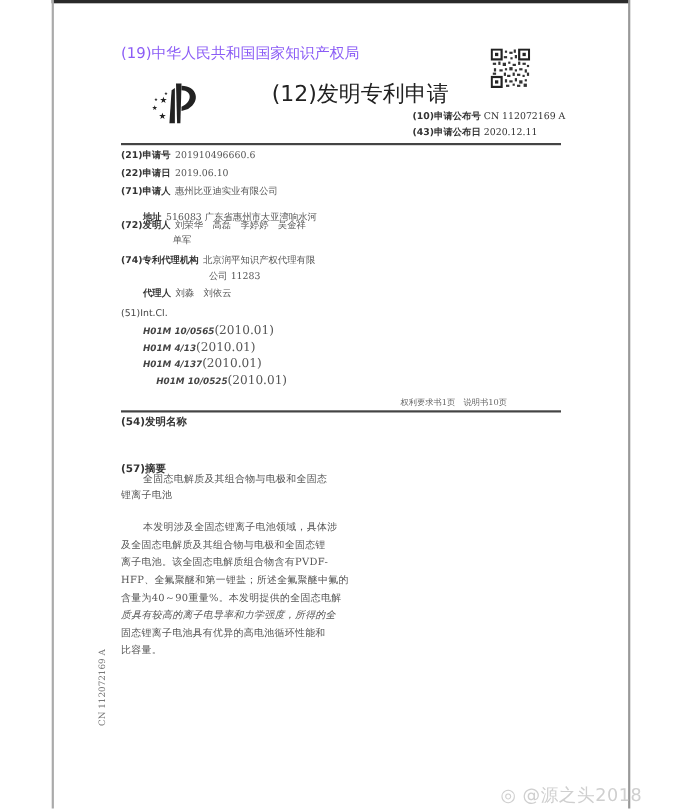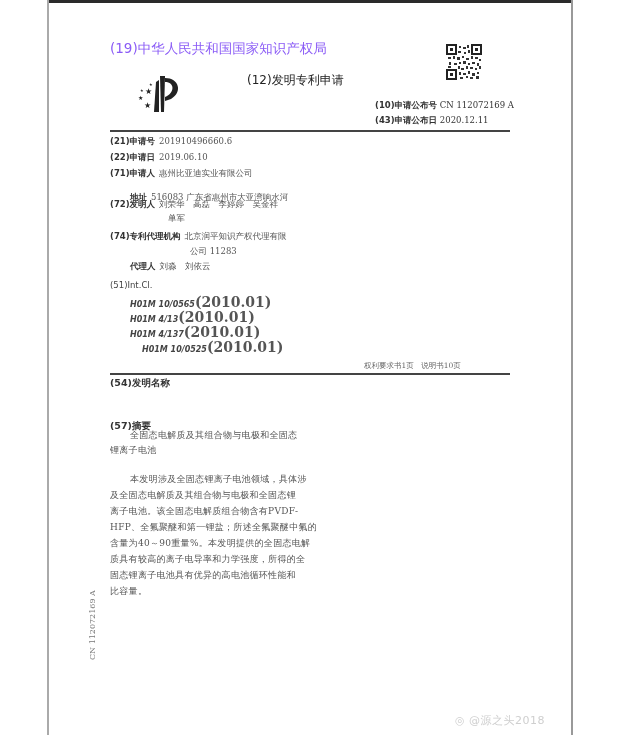--- a/index.html
+++ b/index.html
@@ -8,37 +8,37 @@
       background: #ffffff;
       font-family: "DejaVu Serif", "Liberation Serif", serif;
       color: #333;
     }
     .topbar { position: absolute; left: 47px; top: 0; width: 525px; height: 3px; background: #2a2a2a; }
     .border-left { position: absolute; left: 47px; top: 0; width: 2px; height: 735px; background: #aaa; }
     .border-right { position: absolute; left: 571px; top: 0; width: 2px; height: 735px; background: #999; }
     .abs { position: absolute; white-space: nowrap; }
     .hei { font-family: "DejaVu Sans", "Liberation Sans", sans-serif; }
     .org { left: 110px; top: 40px; font-size: 13.5px; color: #8b5cf6; }
-    .doctype { left: 247px; top: 72px; font-size: 12px; color: #222; }
+    .doctype { left: 247px; top: 72px; font-size: 20px; color: #222; }
     .logo { left: 135px; top: 72px; width: 50px; height: 44px; }
     .qr { left: 446px; top: 44px; width: 36px; height: 36px; }
     .pubno { left: 375px; top: 100px; font-size: 8.5px; color: #333; }
     .pubdate { left: 375px; top: 115px; font-size: 8.5px; color: #333; }
     .rule1 { position: absolute; left: 110px; top: 130px; width: 400px; height: 1.5px; background: #444; }
     .rule2 { position: absolute; left: 110px; top: 373px; width: 400px; height: 1.5px; background: #444; }
     .field { font-size: 8.5px; color: #444; }
     .lbl { font-family: "DejaVu Sans", "Liberation Sans", sans-serif; font-weight: bold; color: #333; }
     .val { margin-left: 4px; color: #555; }
     .ipc { font-family: "DejaVu Sans", "Liberation Sans", sans-serif; font-style: italic; font-weight: bold; color: #444; font-size: 8px; }
-    .ipcdate { font-family: "DejaVu Serif", serif; font-style: normal; font-weight: bold; color: #555; font-size: 14px; }
+    .ipcdate { font-family: "DejaVu Serif", serif; font-style: normal; font-weight: normal; color: #555; font-size: 11px; }
     .pages { left: 364px; top: 361px; font-size: 7.5px; color: #666; }
     .section-lbl { font-size: 9.5px; }
     .body-text { font-size: 9px; color: #555; letter-spacing: 0.3px; margin-top: 37px; }
     .side { left: 88px; top: 660px; font-size: 8px; color: #777; transform: rotate(-90deg); transform-origin: left top; }
-    .watermark { left: 455px; top: 713px; font-size: 11px; color: #cfcfcf; font-family: "DejaVu Sans", "Liberation Sans", sans-serif; letter-spacing: 0.5px; }
+    .watermark { left: 455px; top: 713px; font-size: 16px; color: #cfcfcf; font-family: "DejaVu Sans", "Liberation Sans", sans-serif; letter-spacing: 0.5px; }
   </style>
 </head>
 <body>
 
 <div class="topbar"></div>
 <div class="border-left"></div>
 <div class="border-right"></div>
 
 <div class="abs org hei">(19)中华人民共和国国家知识产权局</div>
 
@@ -123,21 +123,21 @@
 </div>
 <div class="abs field" style="left:110px; top:168px;">
   <span class="lbl">(71)申请人</span><span class="val">惠州比亚迪实业有限公司</span>
 </div>
 <div class="abs field" style="left:130px; top:192px;">
   <span class="lbl">地址</span><span class="val">516083 广东省惠州市大亚湾响水河</span>
 </div>
 <div class="abs field" style="left:110px; top:199px;">
   <span class="lbl">(72)发明人</span><span class="val">刘荣华　高磊　李婷婷　吴金祥</span>
 </div>
-<div class="abs field" style="left:168px; top:213px; color:#555;">单军</div>
+<div class="abs field" style="left:157px; top:213px; color:#555;">单军</div>
 
 <div class="abs field" style="left:110px; top:231px;">
   <span class="lbl">(74)专利代理机构</span><span class="val">北京润平知识产权代理有限</span>
 </div>
 <div class="abs field" style="left:190px; top:246px; color:#555;text-align:center;">公司 11283</div>
 <div class="abs field" style="left:130px; top:261px;">
   <span class="lbl">代理人</span><span class="val">刘淼　刘依云</span>
 </div>
 
 <div class="abs field hei" style="left:110px; top:280px; color:#444;">(51)Int.Cl.</div>
@@ -153,21 +153,21 @@
 <div class="abs lbl section-lbl" style="left:110px; top:377px;">(54)发明名称</div>
 <div class="abs body-text" style="left:130px; top:392px;">全固态电解质及其组合物与电极和全固态</div>
 <div class="abs body-text" style="left:110px; top:407px;">锂离子电池</div>
 
 <div class="abs lbl section-lbl" style="left:110px; top:420px;">(57)摘要</div>
 <div class="abs body-text" style="left:130px; top:436px;">本发明涉及全固态锂离子电池领域，具体涉</div>
 <div class="abs body-text" style="left:110px; top:452px;">及全固态电解质及其组合物与电极和全固态锂</div>
 <div class="abs body-text" style="left:110px; top:468px;">离子电池。该全固态电解质组合物含有PVDF-</div>
 <div class="abs body-text" style="left:110px; top:484px;">HFP、全氟聚醚和第一锂盐；所述全氟聚醚中氟的</div>
 <div class="abs body-text" style="left:110px; top:500px;">含量为40～90重量%。本发明提供的全固态电解</div>
-<div class="abs body-text" style="left:110px; top:516px;">质具有较高的离子电导率和力学强度，所得的全</div>
+<div class="abs body-text" style="left:110px; top:516px;font-style:italic;">质具有较高的离子电导率和力学强度，所得的全</div>
 <div class="abs body-text" style="left:110px; top:532px;">固态锂离子电池具有优异的高电池循环性能和</div>
 <div class="abs body-text" style="left:110px; top:548px;">比容量。</div>
 
 <div class="abs side">CN 112072169 A</div>
 
 <div class="abs watermark">
   <span>◎</span>
   <span>@源之头2018</span>
 </div>
 

